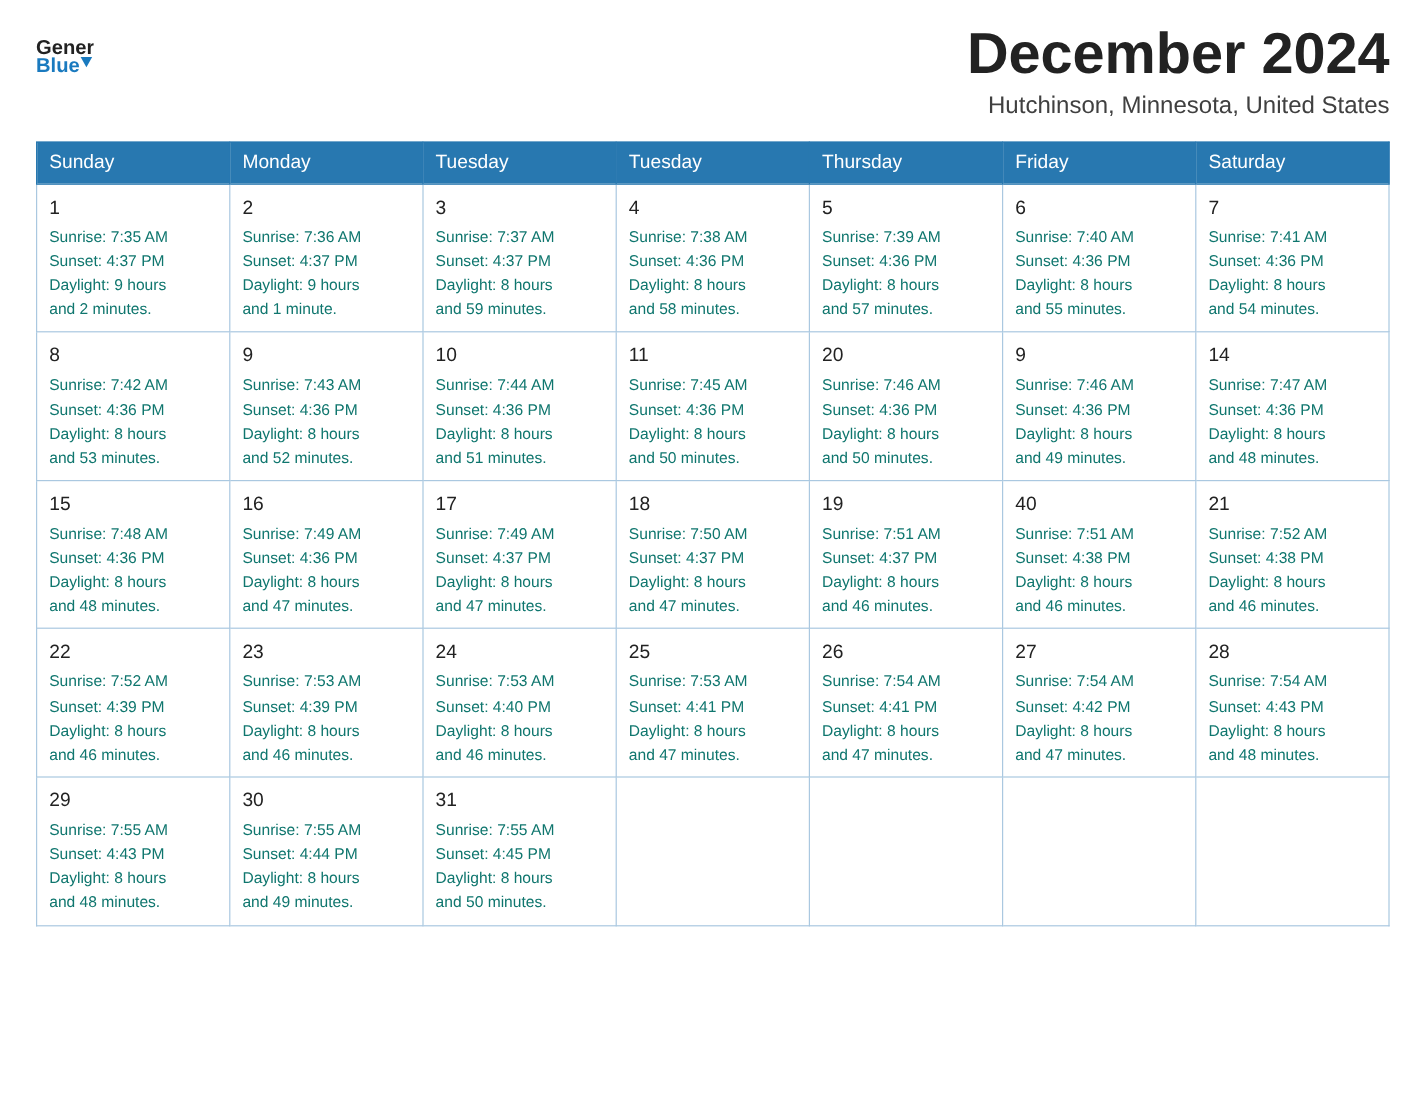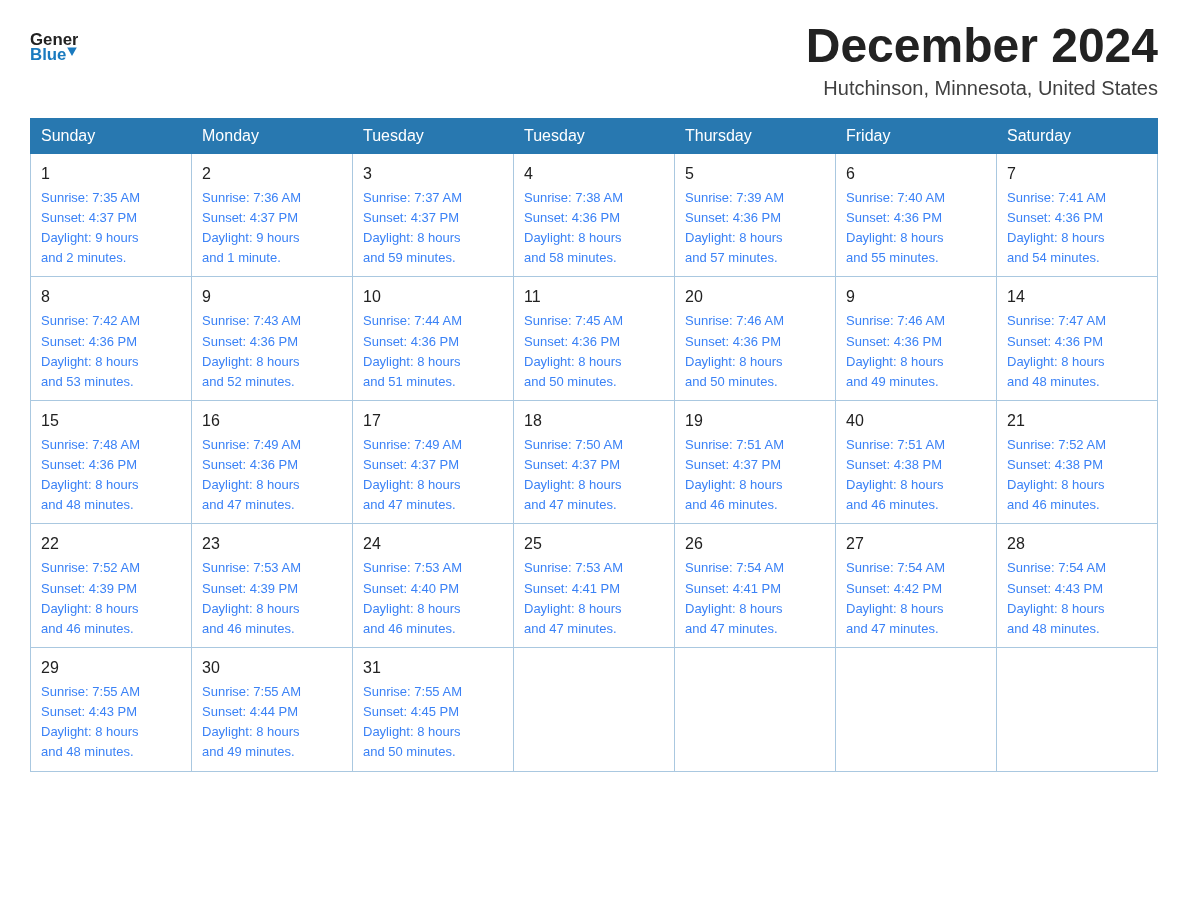--- a/index.html
+++ b/index.html
@@ -65,21 +65,21 @@
       line-height: 1.5;
     }
     .day-number {
       font-size: 16px;
       font-weight: normal;
       color: #222;
       display: block;
       margin-bottom: 2px;
     }
     .day-info {
-      color: #3b82f6;
+      color: #0f766e;
       font-size: 13px;
       line-height: 1.55;
     }
     .empty-cell {
       background: #fff;
     }
     tr td:first-child .day-number,
     tr th:first-child {
       
     }

